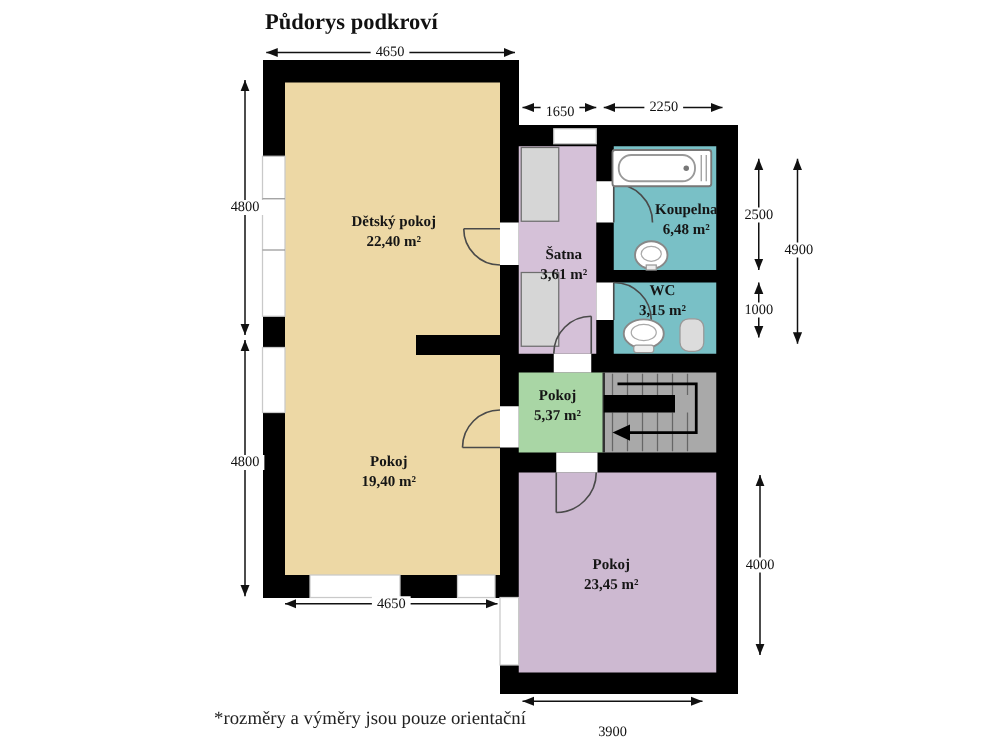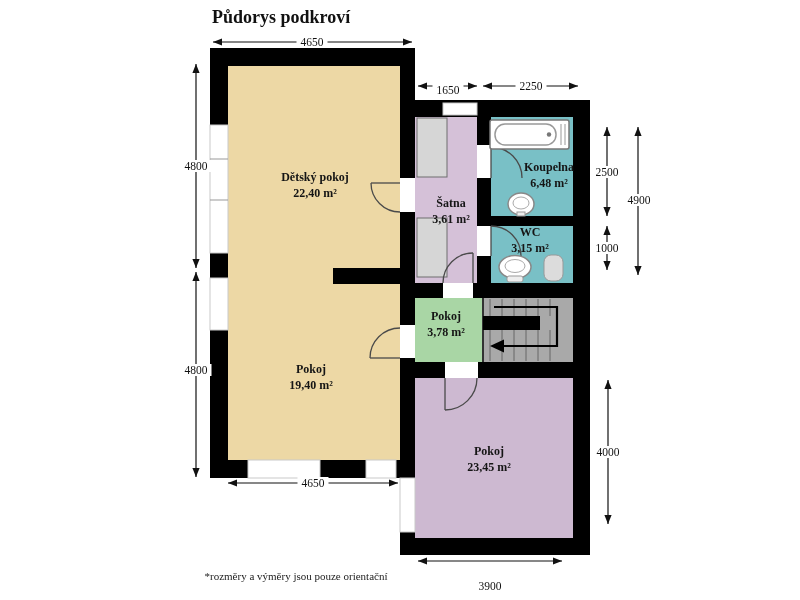--- a/index.html
+++ b/index.html
@@ -1,21 +1,21 @@
 <!DOCTYPE html>
 <html><head>
 <meta charset="utf-8">
 <style>
   html,body{margin:0;padding:0;background:#fff;}
   #stage{position:relative;width:800px;height:600px;background:#fff;
          font-family:Liberation Serif, serif;overflow:hidden;}
   #plan-svg{position:absolute;left:0;top:0;}
   .page-title{position:absolute;left:212px;top:7px;font-size:18px;font-weight:bold;color:#111;white-space:nowrap;}
   .footnote{position:absolute;left:296px;top:576px;transform:translate(-50%,-50%);
-            font-size:11px;color:#222;white-space:nowrap;}
+            font-size:15px;color:#222;white-space:nowrap;}
   .dim-label{position:absolute;transform:translate(-50%,-50%);background:#fff;
              padding:0 4px;font-size:11.5px;color:#111;white-space:nowrap;}
   .room-label{position:absolute;transform:translate(-50%,-50%);text-align:center;
               font-weight:bold;font-size:12px;color:#151515;line-height:1.32;white-space:nowrap;}
 </style>
 </head>
 <body>
 
 <div id="stage">
 
@@ -160,21 +160,21 @@
   <div class="room-label" style="left:549px;top:176px;text-align:center;">
     <div>Koupelna</div>
     <div>6,48 m²</div>
   </div>
   <div class="room-label" style="left:530px;top:241px;">
     <div>WC</div>
     <div>3,15 m²</div>
   </div>
   <div class="room-label" style="left:446px;top:325px;">
     <div>Pokoj</div>
-    <div>3,78 m²</div>
+    <div>5,37 m²</div>
   </div>
   <div class="room-label" style="left:311px;top:378px;">
     <div>Pokoj</div>
     <div>19,40 m²</div>
   </div>
   <div class="room-label" style="left:489px;top:460px;">
     <div>Pokoj</div>
     <div>23,45 m²</div>
   </div>
 

